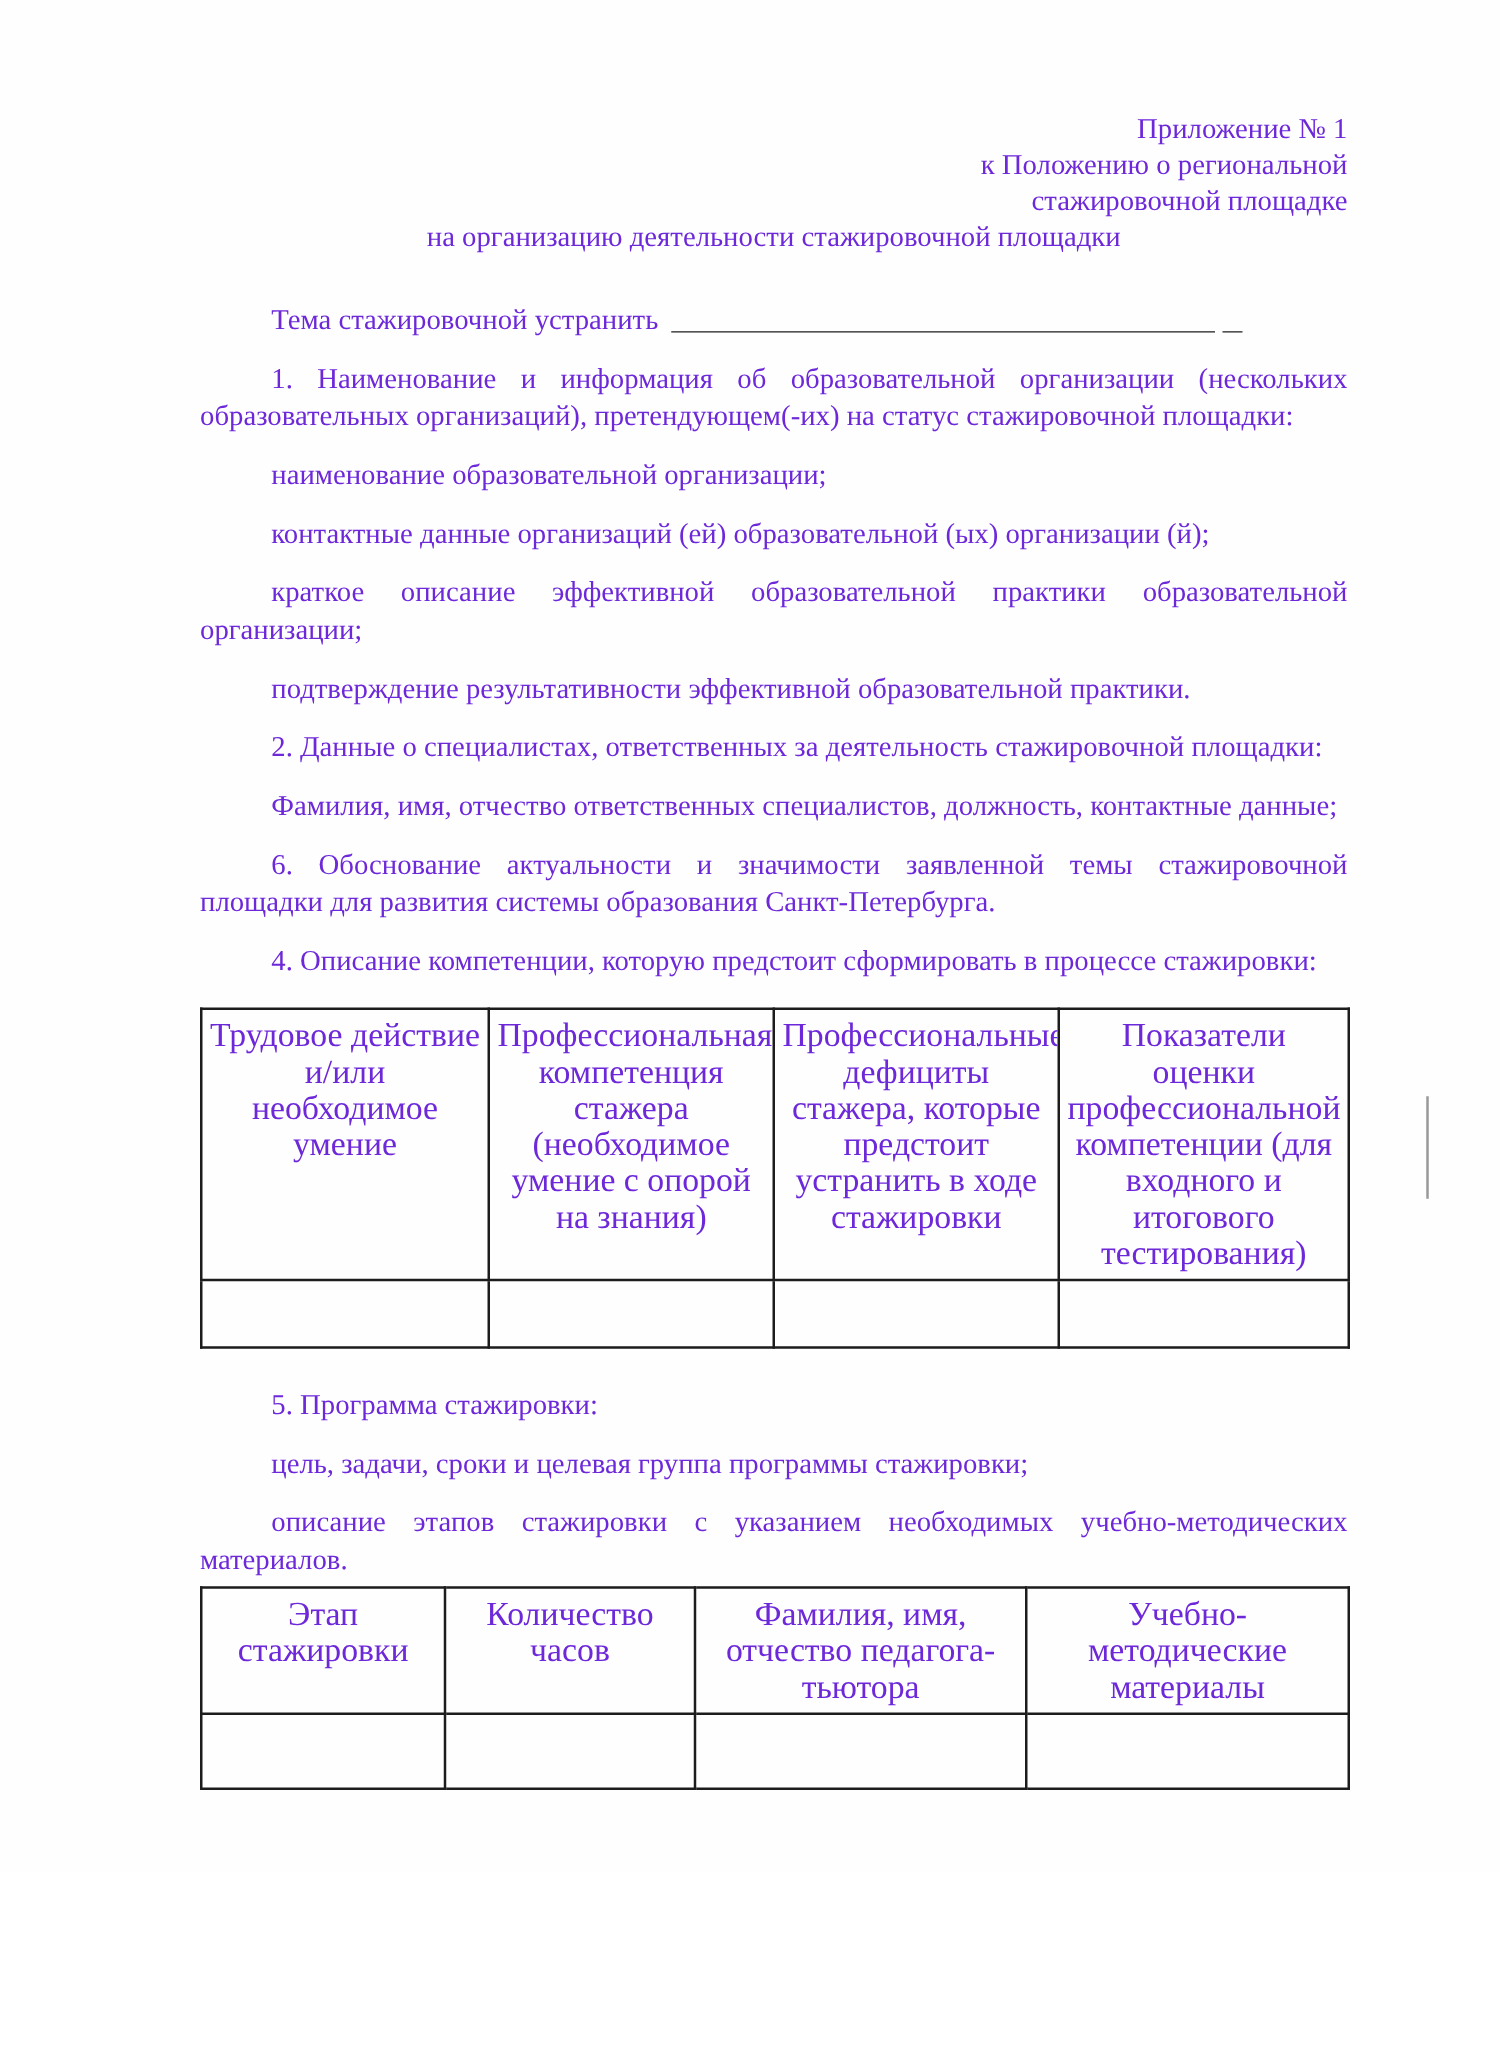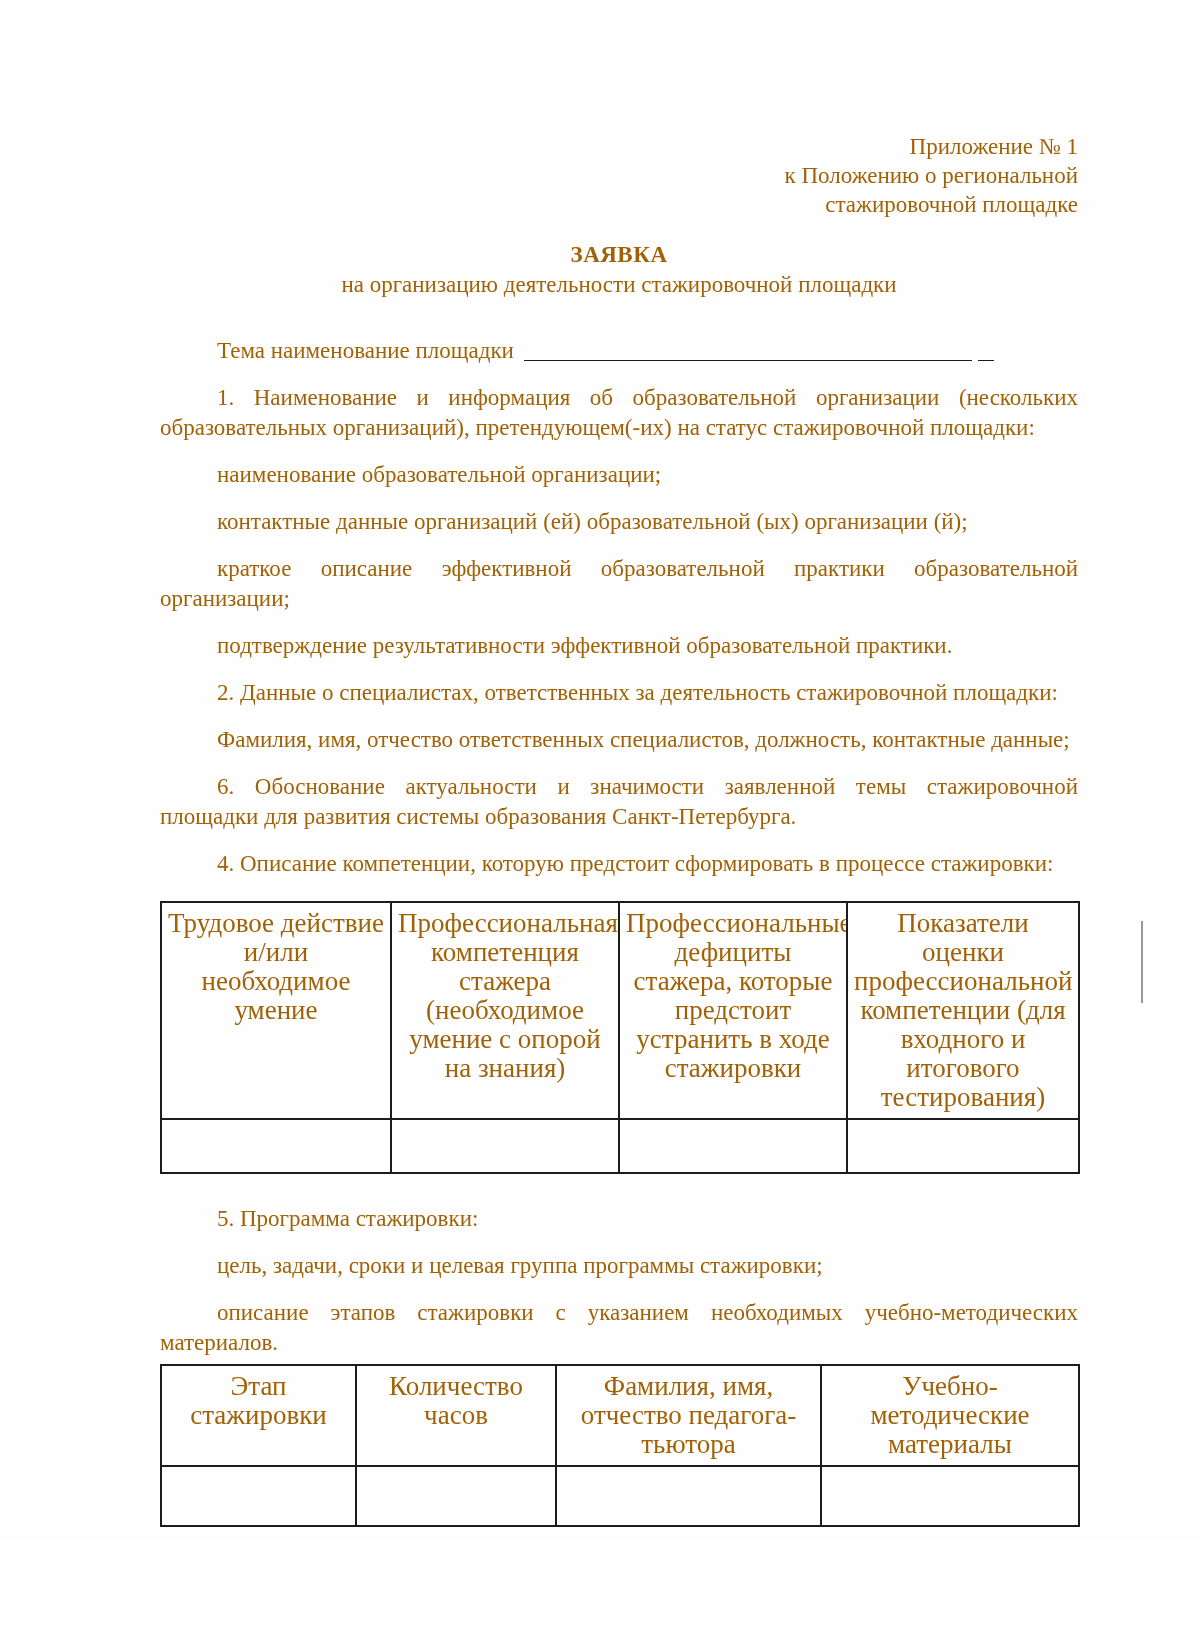--- a/index.html
+++ b/index.html
@@ -3,22 +3,21 @@
 <meta charset="utf-8">
 <style>
   * { box-sizing: border-box; }
   html, body { margin: 0; padding: 0; background: #ffffff; }
   .page {
     width: 1200px; height: 1498px;
     position: relative;
     background: #fefefe;
     overflow: hidden;
     font-family: "Liberation Serif", "DejaVu Serif", serif;
-    color: #a16207;
-    margin-top: 44px;
+    color: #6d28d9;
   }
   .content { position: absolute; left: 160px; top: 0; width: 918px; }
 
   .annex { padding-top: 88px; text-align: right; font-size: 23px; line-height: 29px; }
 
   .doc-title { margin-top: 21px; text-align: center; font-weight: bold; font-size: 23px; line-height: 30px; letter-spacing: 0.5px; }
   .doc-subtitle { text-align: center; font-weight: normal; font-size: 23px; line-height: 30px; }
 
   .theme-row { display: flex; align-items: flex-end; margin-top: 36px; font-size: 23px; line-height: 30px; }
   .theme-row .label { margin-left: 57px; white-space: nowrap; }
@@ -56,25 +55,24 @@
 
 <div class="page">
   <div class="content">
 
     <div class="annex">
       <div>Приложение № 1</div>
       <div>к Положению о региональной</div>
       <div>стажировочной площадке</div>
     </div>
 
-    <div class="doc-title">ЗАЯВКА</div>
     <div class="doc-subtitle">на организацию деятельности стажировочной площадки</div>
 
     <div class="theme-row">
-      <span class="label">Тема наименование площадки</span>
+      <span class="label">Тема стажировочной устранить</span>
       <span class="blank-line"></span>
       <span class="blank-dash"></span>
     </div>
 
     <p class="para">1. Наименование и информация об образовательной организации (нескольких образовательных организаций), претендующем(-их) на статус стажировочной площадки:</p>
     <p class="para">наименование образовательной организации;</p>
     <p class="para">контактные данные организаций (ей) образовательной (ых) организации (й);</p>
     <p class="para">краткое описание эффективной образовательной практики образовательной организации;</p>
     <p class="para">подтверждение результативности эффективной образовательной практики.</p>
     <p class="para">2. Данные о специалистах, ответственных за деятельность стажировочной площадки:</p>

